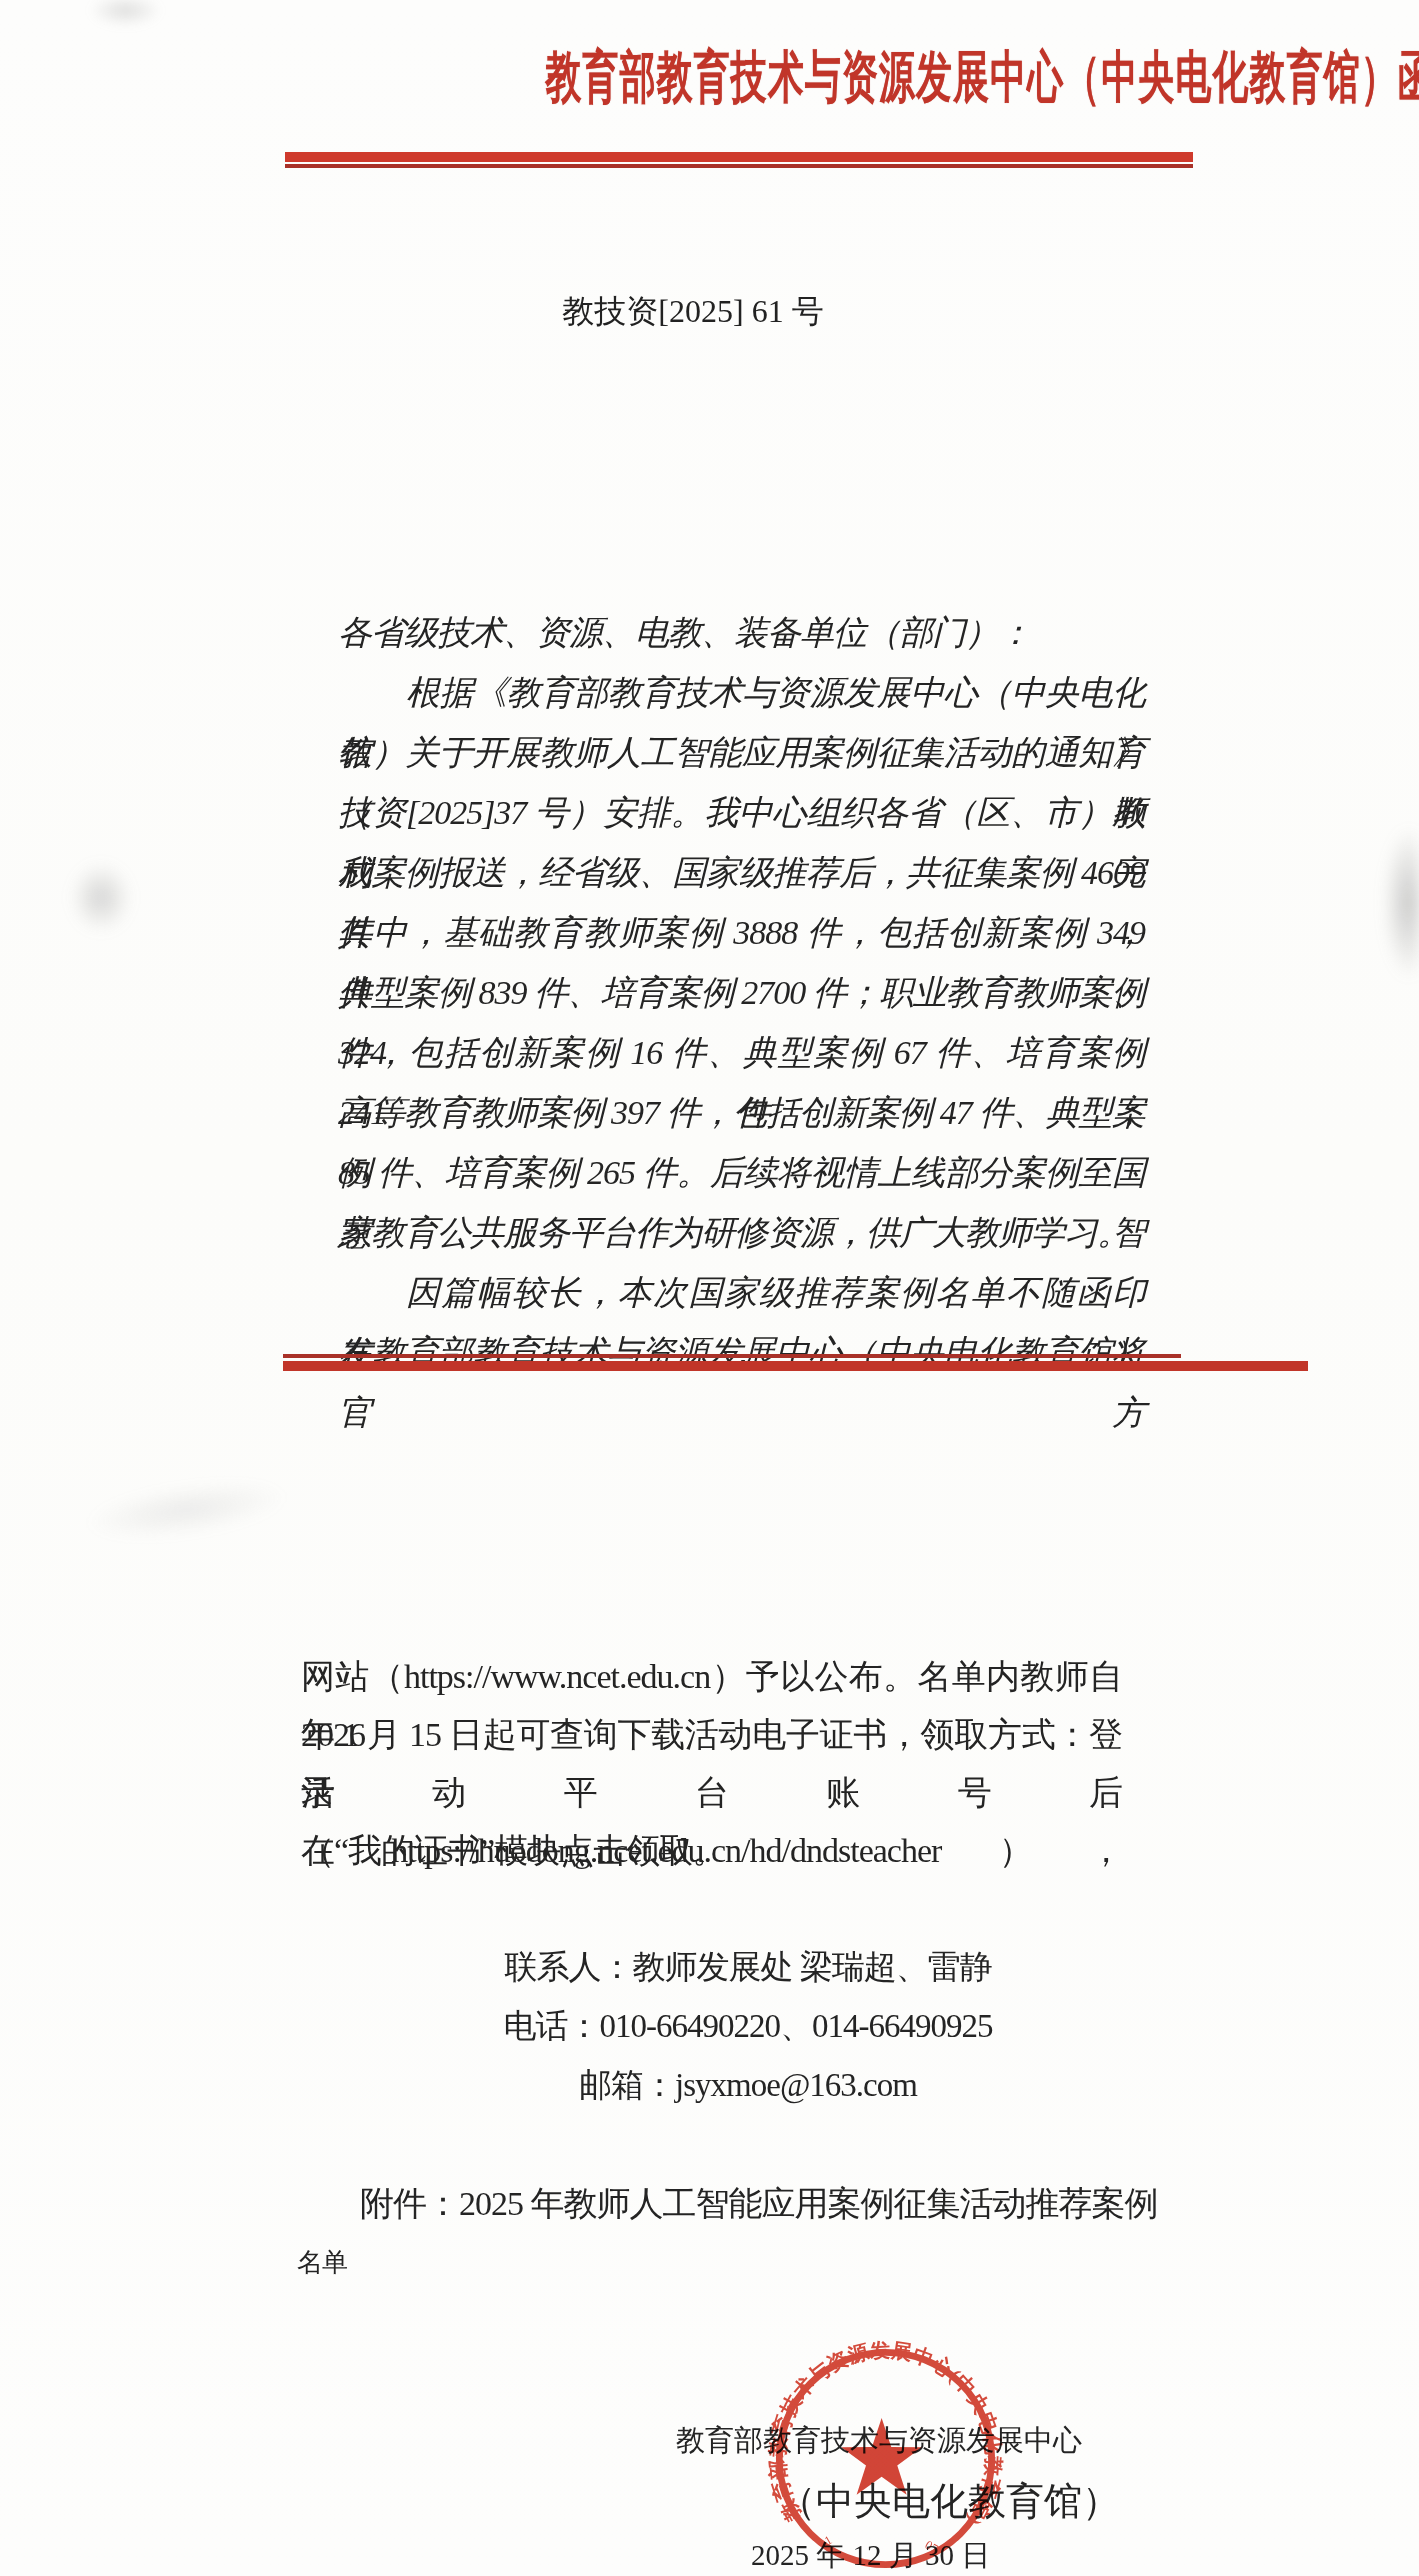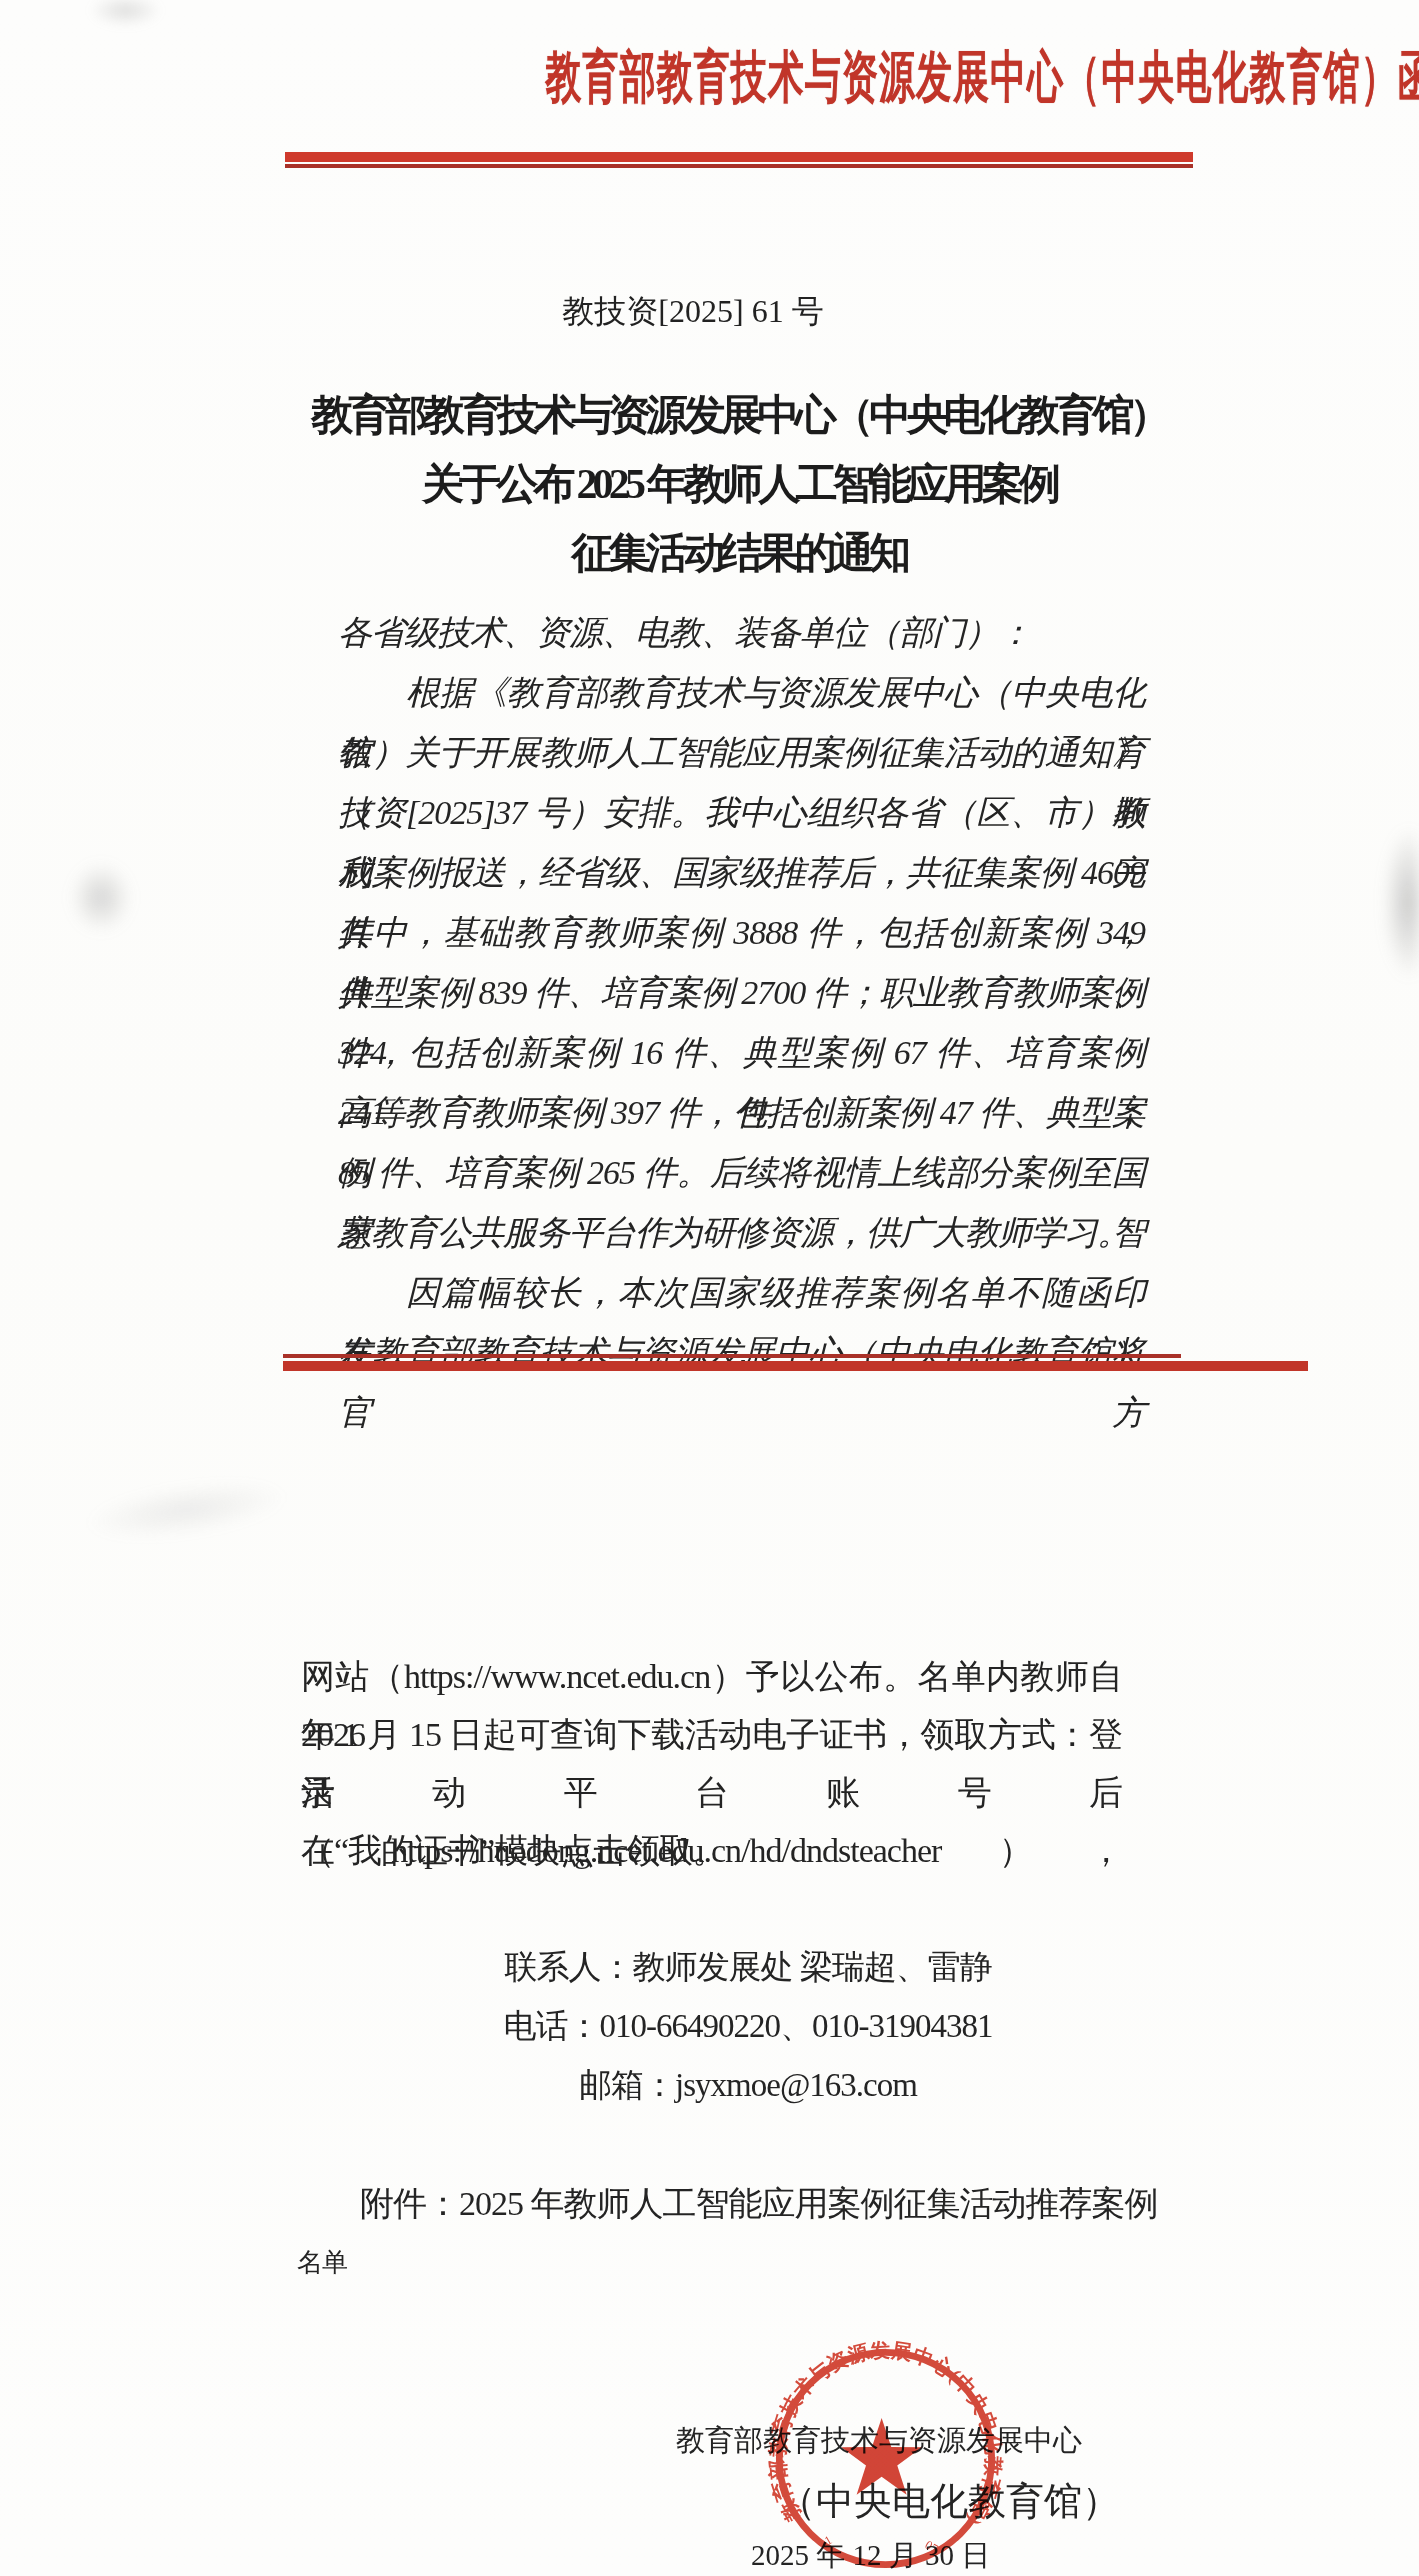--- a/index.html
+++ b/index.html
@@ -72,25 +72,20 @@
   <div class="art art4"></div>
 
   <div class="letterhead">
     <span class="lh-inner">教育部教育技术与资源发展中心（中央电化教育馆）函件</span>
   </div>
   <div class="rule rule-thick-top"></div>
   <div class="rule rule-thin-top"></div>
 
   <div class="docnum">教技资[2025] 61 号</div>
 
-  <div class="doctitle">
-    <div class="t">教育部教育技术与资源发展中心（中央电化教育馆）</div>
-    <div class="t">关于公布 2025 年教师人工智能应用案例</div>
-    <div class="t">征集活动结果的通知</div>
-  </div>
 
   <div class="body1">
     <div class="ln">各省级技术、资源、电教、装备单位（部门）：</div>
     <div class="ln ind jst">根据《教育部教育技术与资源发展中心（中央电化教育</div>
     <div class="ln jst">馆）关于开展教师人工智能应用案例征集活动的通知》（教</div>
     <div class="ln jst">技资[2025]37 号）安排。我中心组织各省（区、市）顺利完</div>
     <div class="ln jst">成案例报送，经省级、国家级推荐后，共征集案例 4609 件，</div>
     <div class="ln jst">其中，基础教育教师案例 3888 件，包括创新案例 349 件、</div>
     <div class="ln jst">典型案例 839 件、培育案例 2700 件；职业教育教师案例 324</div>
     <div class="ln jst">件，包括创新案例 16 件、典型案例 67 件、培育案例 241 件；</div>
@@ -106,21 +101,21 @@
 
   <div class="body2">
     <div class="ln jst">网站（https://www.ncet.edu.cn）予以公布。名单内教师自 2026</div>
     <div class="ln jst">年 1 月 15 日起可查询下载活动电子证书，领取方式：登录</div>
     <div class="ln jst">活动平台账号后（https://huodong.ncet.edu.cn/hd/dndsteacher），</div>
     <div class="ln">在“我的证书”模块点击领取。</div>
   </div>
 
   <div class="contacts">
     <div class="ln">联系人：教师发展处 梁瑞超、雷静</div>
-    <div class="ln">电话：010-66490220、010-31904381</div>
+    <div class="ln">电话：010-66490220、014-66490925</div>
     <div class="ln">邮箱：jsyxmoe@163.com</div>
   </div>
 
   <div class="attach1">附件：2025 年教师人工智能应用案例征集活动推荐案例</div>
   <div class="attach2">名单</div>
 
   <div class="sig1">教育部教育技术与资源发展中心</div>
   <div class="sig2">（中央电化教育馆）</div>
   <div class="sigdate">2025 年 12 月 30 日</div>
 

